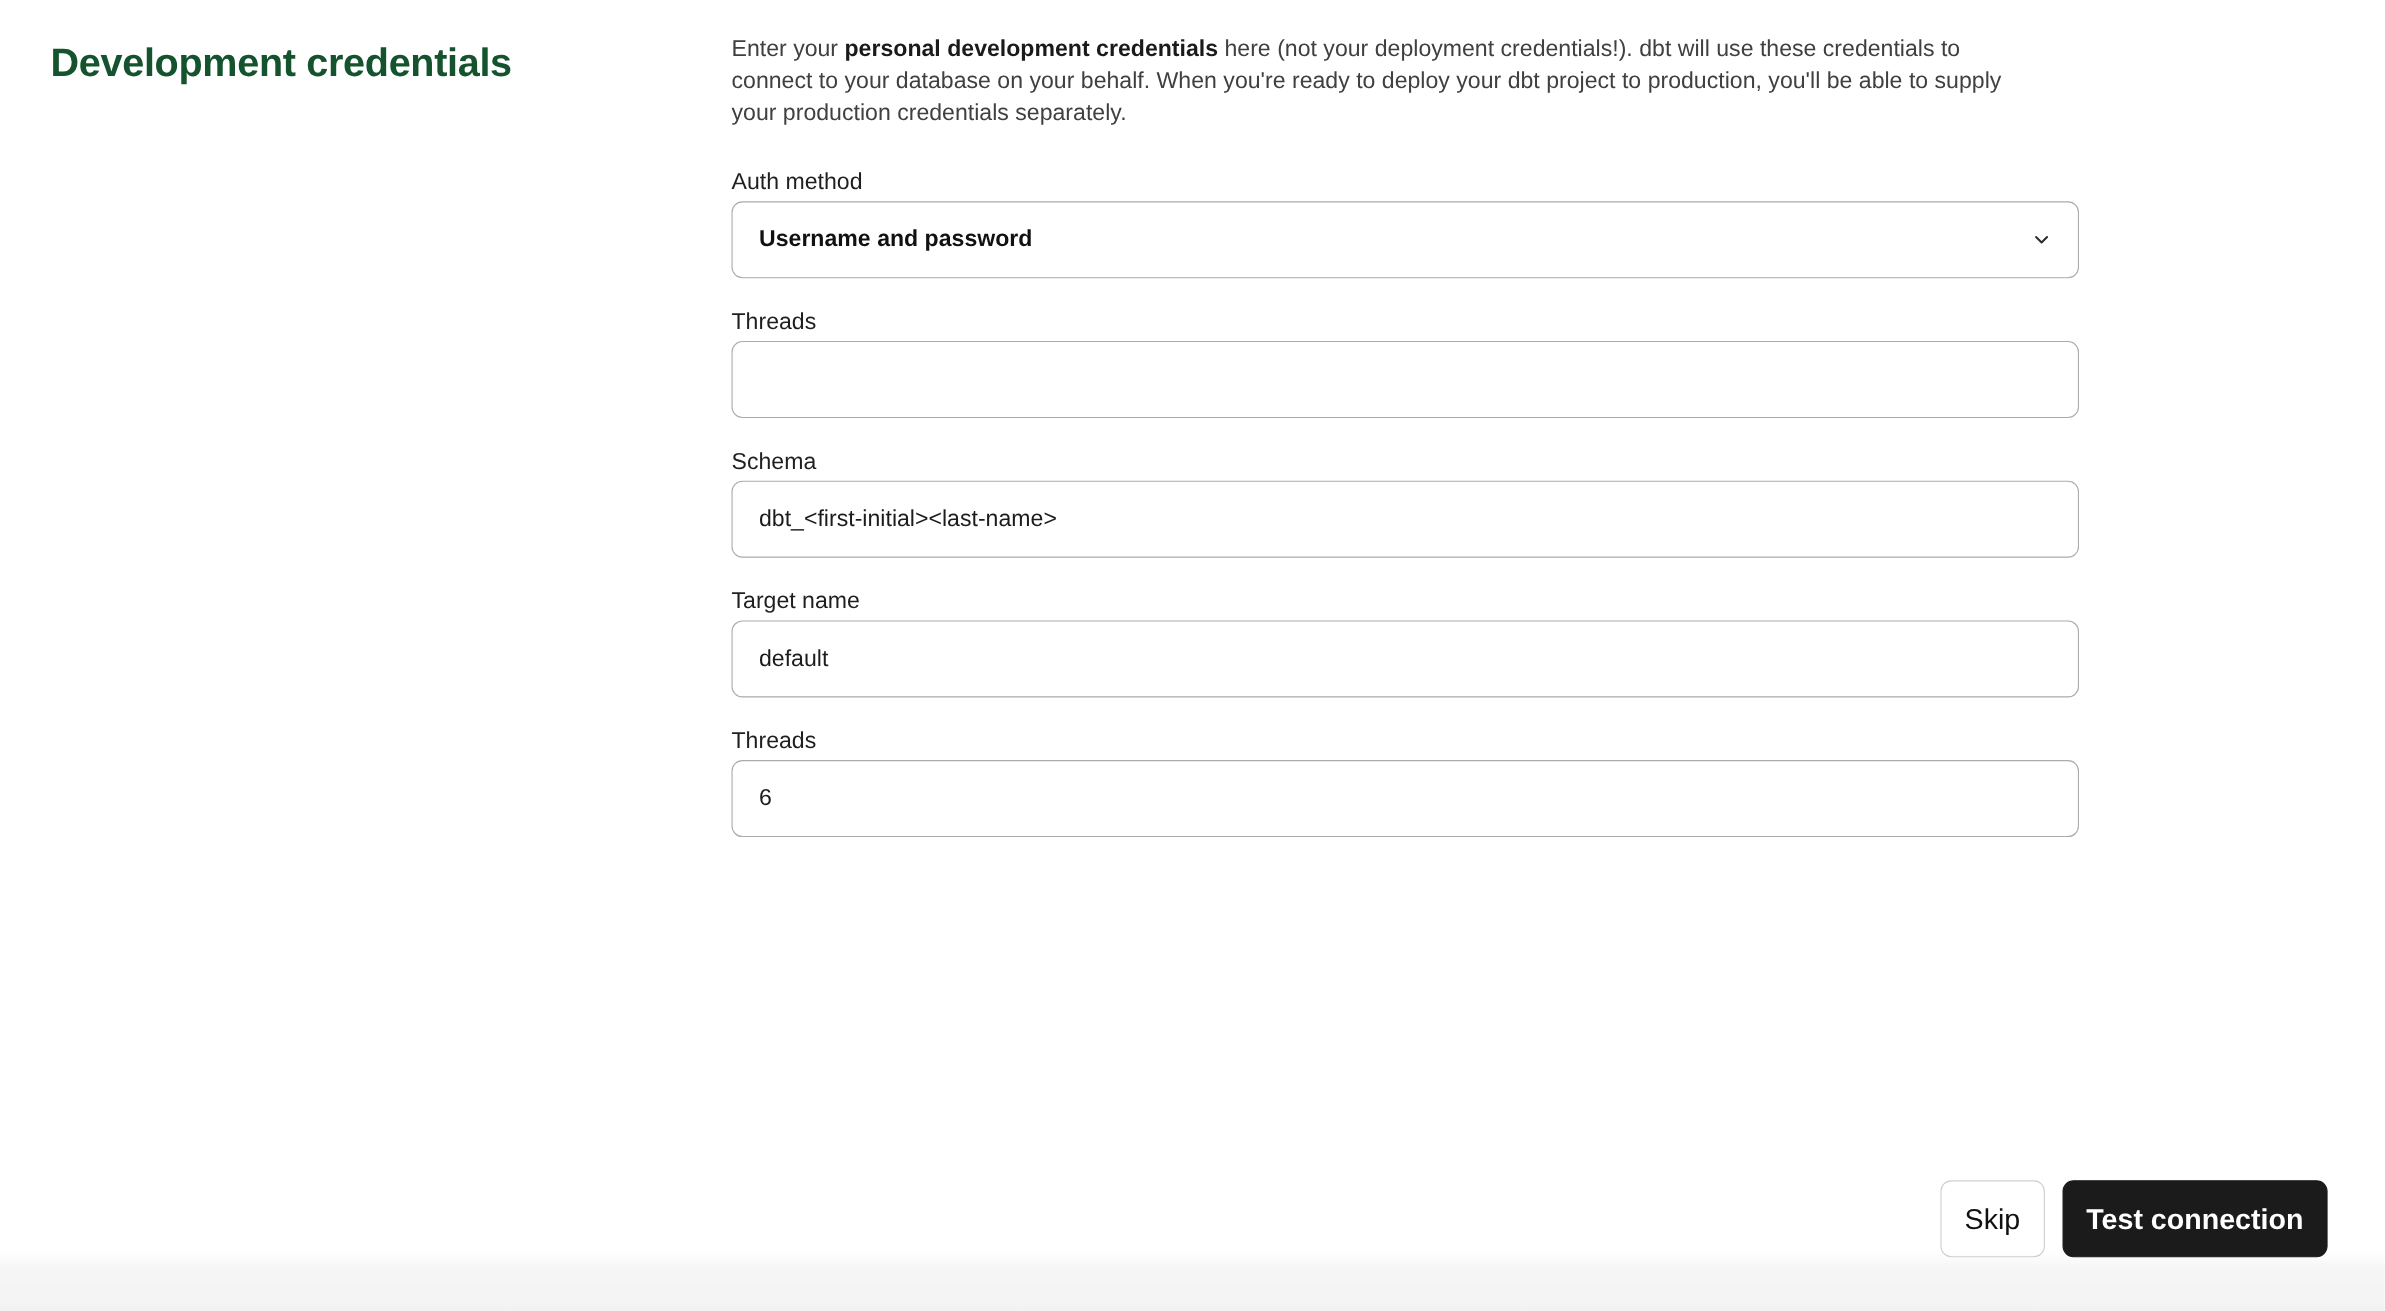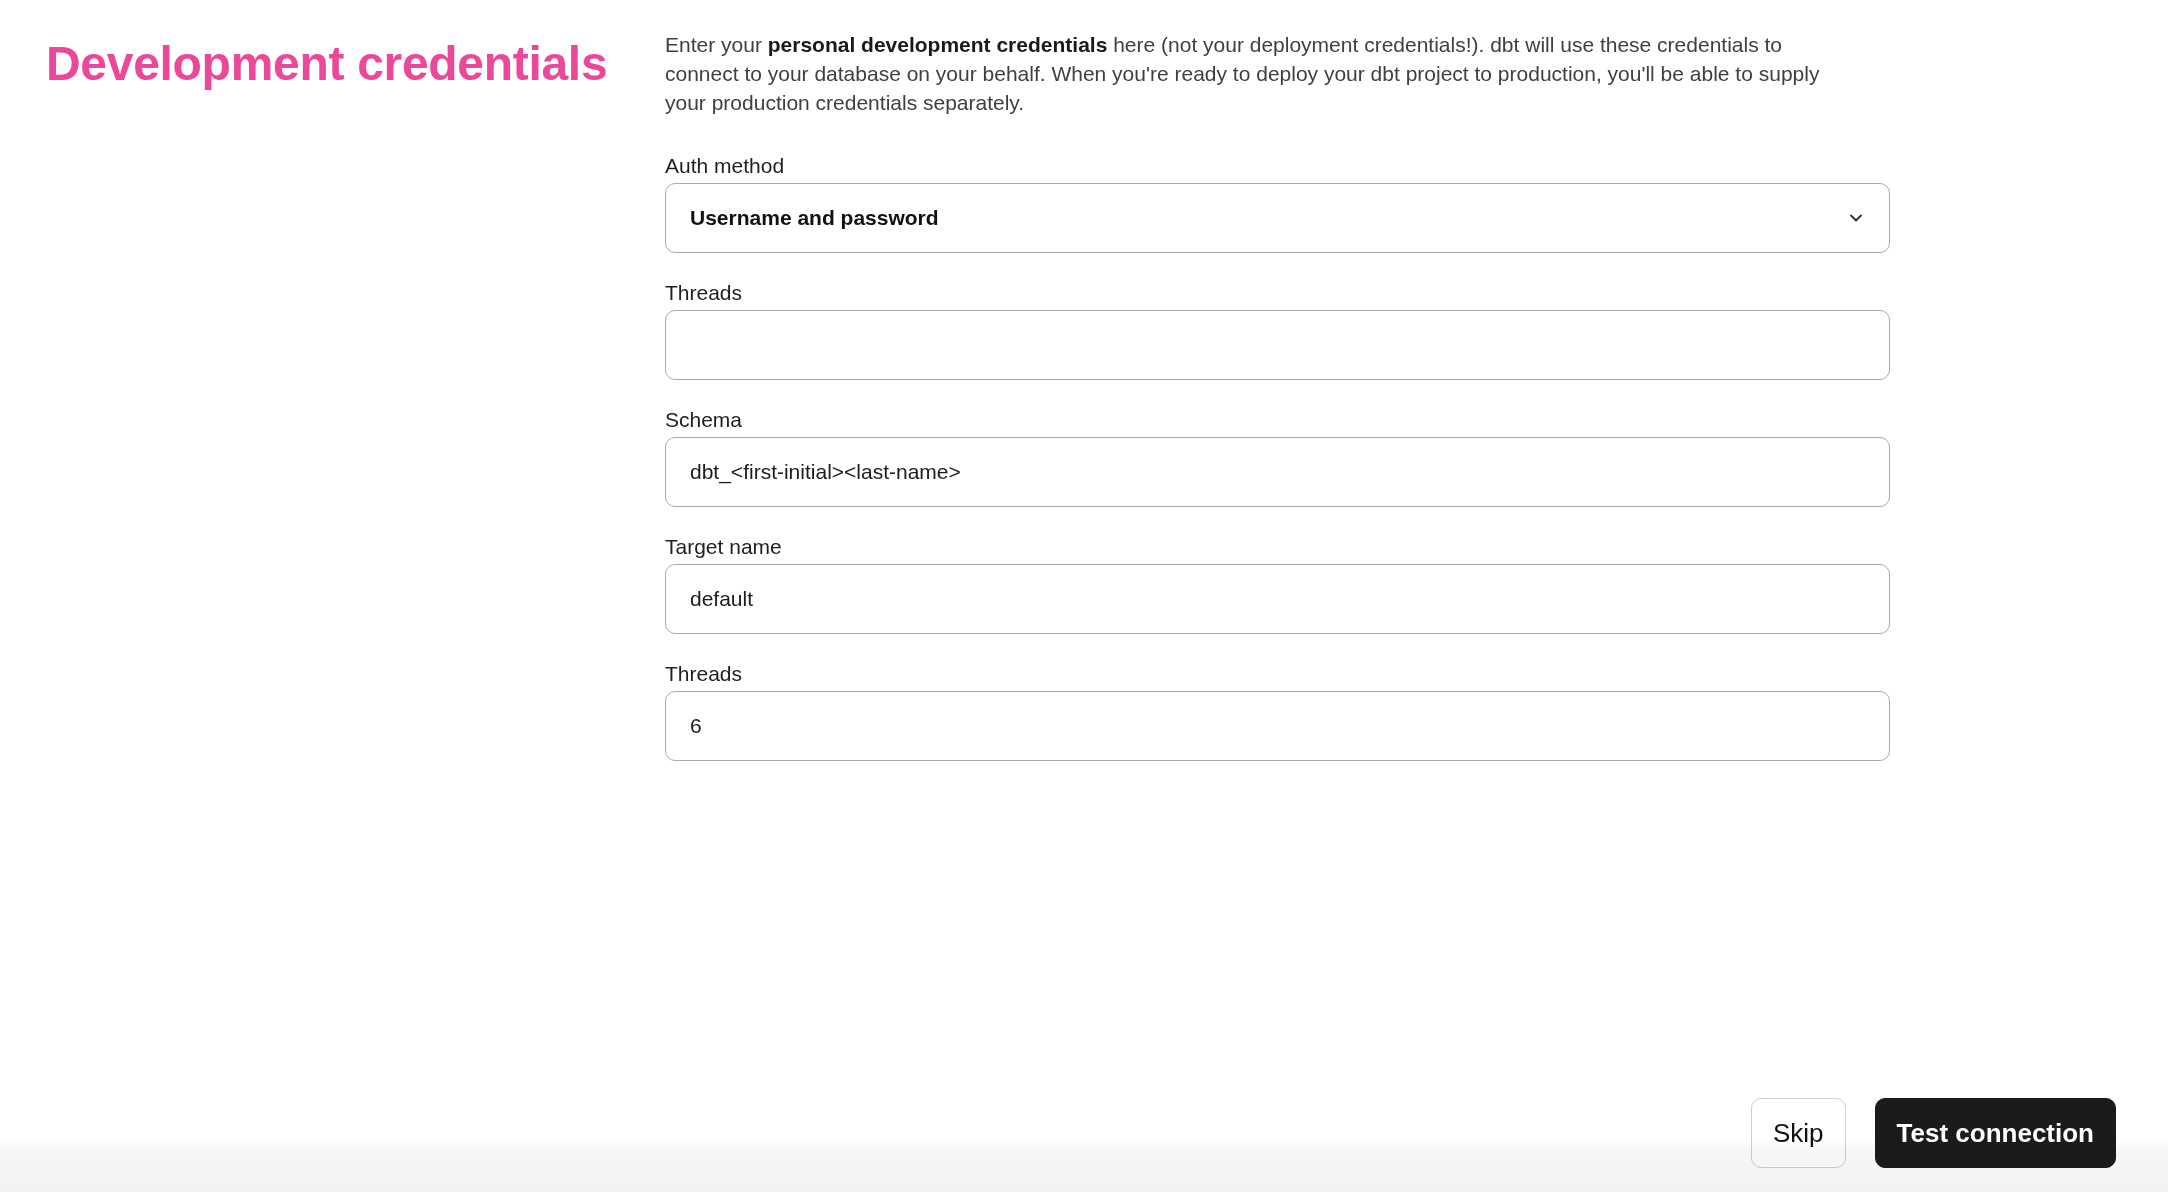--- a/index.html
+++ b/index.html
@@ -8,24 +8,24 @@
     height: 1192px;
     background: #ffffff;
     font-family: "Liberation Sans", sans-serif;
     position: relative;
     overflow: hidden;
   }
   .page-title {
     position: absolute;
     left: 46px;
     top: 36px;
-    font-size: 48px;
+    font-size: 36px;
     font-weight: 700;
     letter-spacing: -0.3px;
-    color: #ec4899;
+    color: #14532d;
   }
   .content {
     position: absolute;
     left: 665px;
     top: 30px;
     width: 1225px;
   }
   .description {
     font-size: 21px;
     line-height: 29px;
@@ -81,24 +81,24 @@
   }
   .helper-text {
     margin-top: 12px;
     font-size: 21px;
     line-height: 29px;
     color: #5c5c5c;
     max-width: 1190px;
   }
   .footer-buttons {
     position: absolute;
-    top: 1098px;
+    top: 1073px;
     right: 52px;
     display: flex;
-    gap: 29px;
+    gap: 16px;
     align-items: center;
   }
   .btn {
     height: 70px;
     border-radius: 10px;
     font-family: "Liberation Sans", sans-serif;
     font-size: 26px;
     cursor: pointer;
     display: flex;
     align-items: center;

